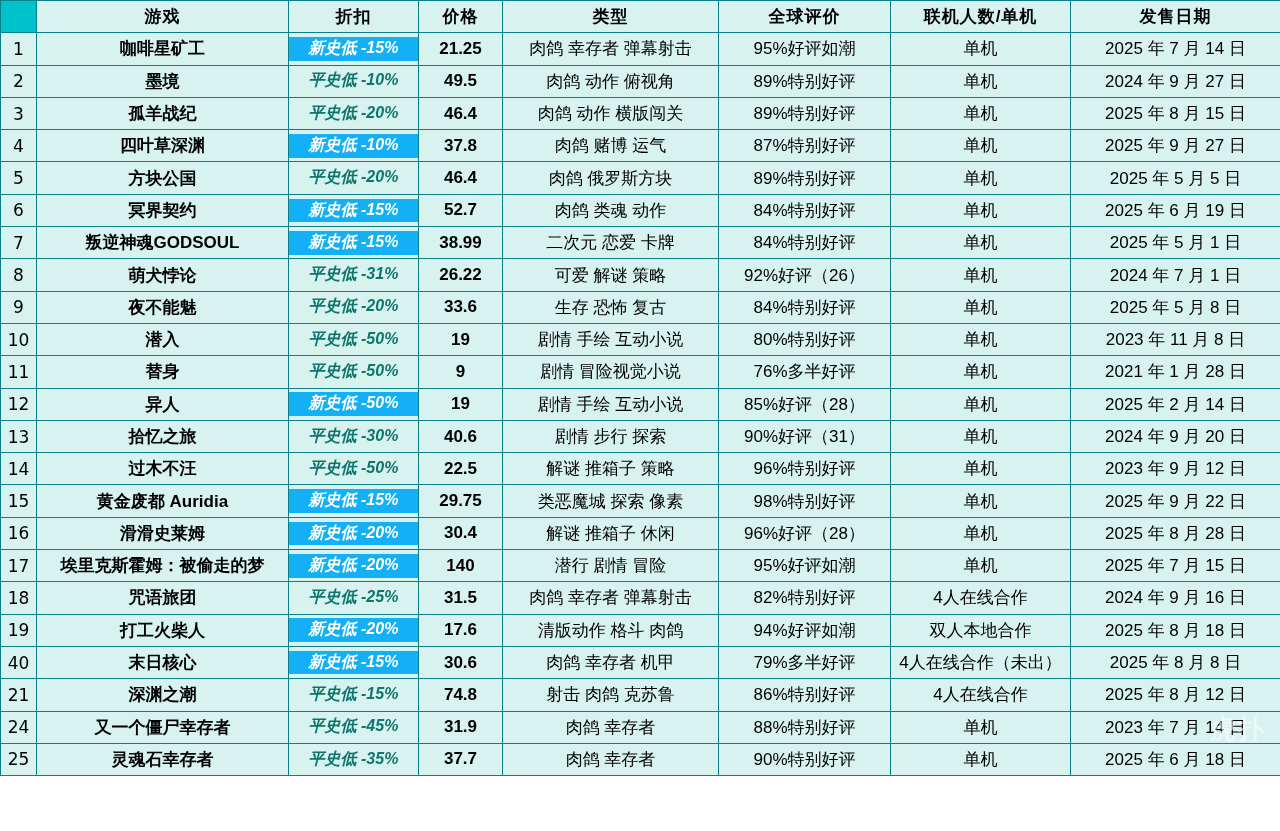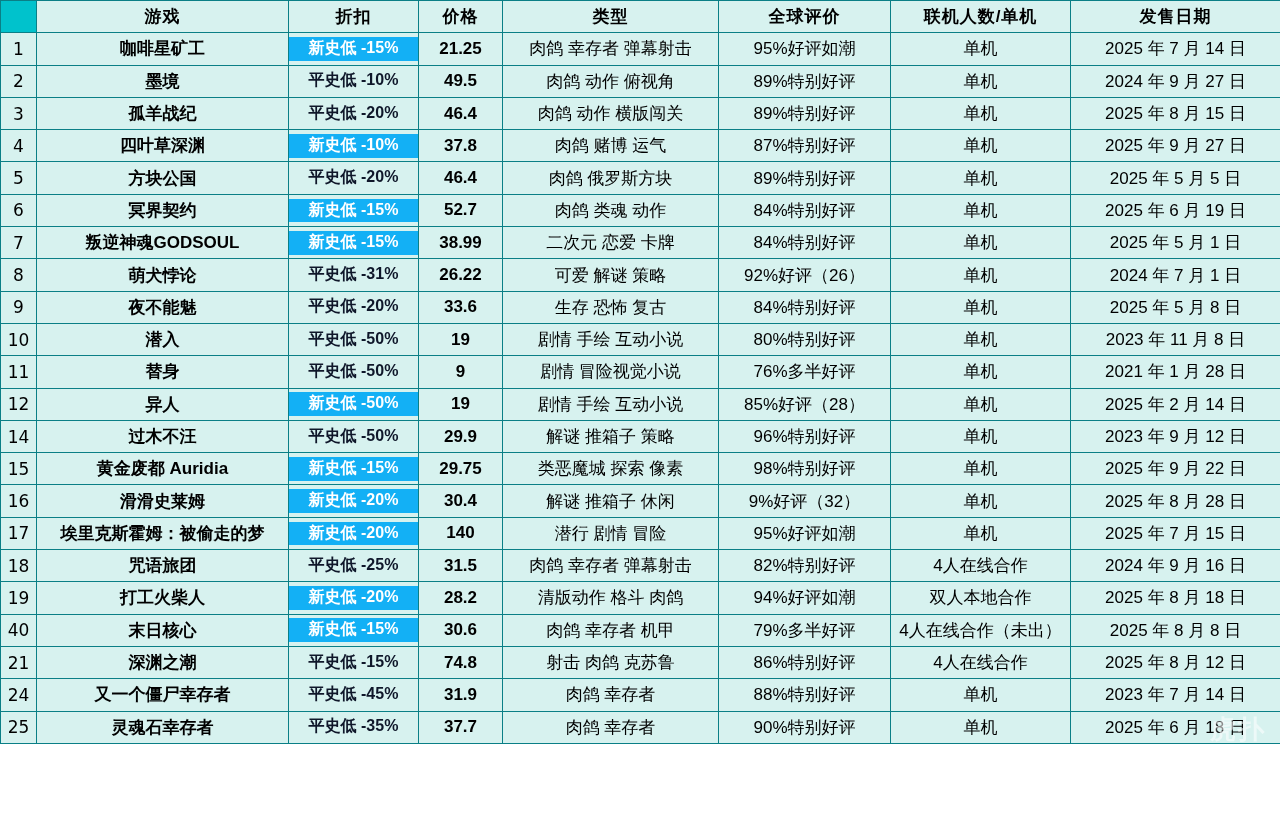--- a/index.html
+++ b/index.html
@@ -54,30 +54,31 @@
   td.discount {
     font-size: 0;
   }
   .disc-pill {
     display: inline-block;
     font-size: 16px;
     font-weight: bold;
     padding: 3px 6px 4px 6px;
     line-height: 1.05;
     white-space: nowrap;
+    font-style: italic;
   }
   .disc-pill.new {
     background: #13b0f5;
     color: #ffffff;
     width: 100%;
     box-sizing: border-box;
   }
   .disc-pill.flat {
     background: transparent;
-    color: #0f172a;
+    color: #0f766e;
   }
   td.price {
     font-size: 17px;
     font-weight: bold;
   }
   td.genre {
     font-size: 16px;
   }
   td.rating {
     font-size: 16px;
@@ -243,24 +244,34 @@
           <td class="idx">12</td>
           <td class="name">异人</td>
           <td class="discount"><span class="disc-pill new">新史低 -50%</span></td>
           <td class="price">19</td>
           <td class="genre">剧情 手绘 互动小说</td>
           <td class="rating">85%好评（28）</td>
           <td class="players">单机</td>
           <td class="date">2025 年 2 月 14 日</td>
         </tr>
         <tr>
+          <td class="idx">13</td>
+          <td class="name">拾忆之旅</td>
+          <td class="discount"><span class="disc-pill flat">平史低 -30%</span></td>
+          <td class="price">40.6</td>
+          <td class="genre">剧情 步行 探索</td>
+          <td class="rating">90%好评（31）</td>
+          <td class="players">单机</td>
+          <td class="date">2024 年 9 月 20 日</td>
+        </tr>
+        <tr>
           <td class="idx">14</td>
           <td class="name">过木不汪</td>
           <td class="discount"><span class="disc-pill flat">平史低 -50%</span></td>
-          <td class="price">29.9</td>
+          <td class="price">22.5</td>
           <td class="genre">解谜 推箱子 策略</td>
           <td class="rating">96%特别好评</td>
           <td class="players">单机</td>
           <td class="date">2023 年 9 月 12 日</td>
         </tr>
         <tr>
           <td class="idx">15</td>
           <td class="name">黄金废都 Auridia</td>
           <td class="discount"><span class="disc-pill new">新史低 -15%</span></td>
           <td class="price">29.75</td>
@@ -268,21 +279,21 @@
           <td class="rating">98%特别好评</td>
           <td class="players">单机</td>
           <td class="date">2025 年 9 月 22 日</td>
         </tr>
         <tr>
           <td class="idx">16</td>
           <td class="name">滑滑史莱姆</td>
           <td class="discount"><span class="disc-pill new">新史低 -20%</span></td>
           <td class="price">30.4</td>
           <td class="genre">解谜 推箱子 休闲</td>
-          <td class="rating">9%好评（32）</td>
+          <td class="rating">96%好评（28）</td>
           <td class="players">单机</td>
           <td class="date">2025 年 8 月 28 日</td>
         </tr>
         <tr>
           <td class="idx">17</td>
           <td class="name">埃里克斯霍姆：被偷走的梦</td>
           <td class="discount"><span class="disc-pill new">新史低 -20%</span></td>
           <td class="price">140</td>
           <td class="genre">潜行 剧情 冒险</td>
           <td class="rating">95%好评如潮</td>
@@ -296,21 +307,21 @@
           <td class="price">31.5</td>
           <td class="genre">肉鸽 幸存者 弹幕射击</td>
           <td class="rating">82%特别好评</td>
           <td class="players">4人在线合作</td>
           <td class="date">2024 年 9 月 16 日</td>
         </tr>
         <tr>
           <td class="idx">19</td>
           <td class="name">打工火柴人</td>
           <td class="discount"><span class="disc-pill new">新史低 -20%</span></td>
-          <td class="price">28.2</td>
+          <td class="price">17.6</td>
           <td class="genre">清版动作 格斗 肉鸽</td>
           <td class="rating">94%好评如潮</td>
           <td class="players">双人本地合作</td>
           <td class="date">2025 年 8 月 18 日</td>
         </tr>
         <tr>
           <td class="idx">40</td>
           <td class="name">末日核心</td>
           <td class="discount"><span class="disc-pill new">新史低 -15%</span></td>
           <td class="price">30.6</td>

